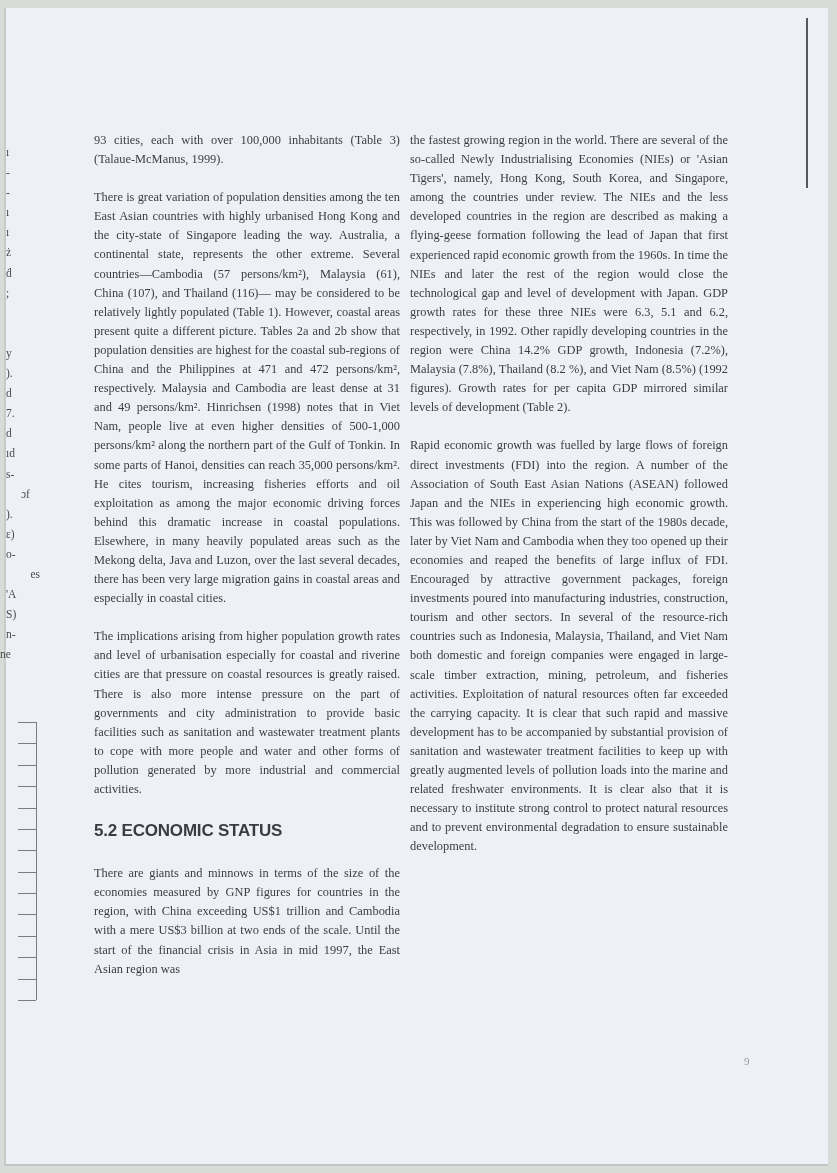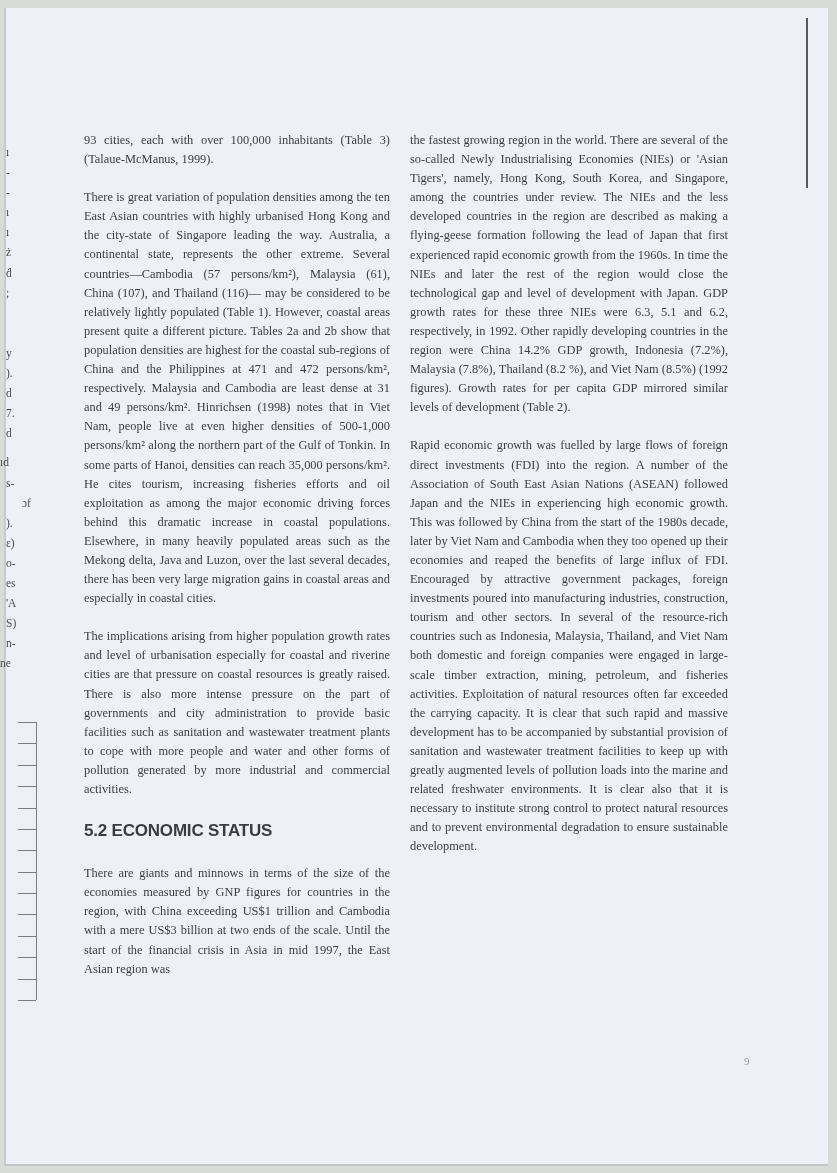--- a/index.html
+++ b/index.html
@@ -28,21 +28,21 @@
   .ruler .tick { position: absolute; right: 0; height: 1px; background: #7a7c80; width: 18px; }
   .right-rule {
     position: absolute; left: 806px; top: 18px; width: 1.5px; height: 170px;
     background: #55585e;
   }
   .col {
     position: absolute; top: 131px;
     font-size: 12.4px; line-height: 19.1px; color: #3b3d44;
     text-align: justify; hyphens: none;
   }
-  .col.left { left: 84px; width: 306px; }
+  .col.left { left: 94px; width: 306px; }
   .col.right { left: 410px; width: 318px; }
   .col p { margin: 0 0 19px 0; }
   .col h2 {
     font-family: "Liberation Sans", "DejaVu Sans", sans-serif;
     font-weight: bold; font-size: 17px; color: #3a3c42;
     margin: 22px 0 24px 0; letter-spacing: -0.2px;
   }
   .page-num {
     position: absolute; left: 744px; top: 1055px;
     font-size: 11px; color: #9a9ca4;
@@ -62,27 +62,27 @@
     <div style="padding-left: 6px;">ż</div>
     <div style="padding-left: 6px;">ḋ</div>
     <div style="padding-left: 6px;">;</div>
     <div style="padding-left: 6px;"></div>
     <div style="padding-left: 6px;"></div>
     <div style="padding-left: 6px;">y</div>
     <div style="padding-left: 6px;">).</div>
     <div style="padding-left: 6px;">d</div>
     <div style="padding-left: 6px;">7.</div>
     <div style="padding-left: 6px;">d</div>
-    <div style=" margin-top: 9px;">ıd</div>
+    <div style="padding-left: 6px;">ıd</div>
     <div style="padding-left: 6px;">s-</div>
-    <div style="padding-left: 22px;">ɔf</div>
+    <div style="padding-left: 14px; margin-left: 7px;">ɔf</div>
     <div style="padding-left: 6px;">).</div>
     <div style="padding-left: 6px;">ɛ)</div>
     <div style="padding-left: 6px;">o-</div>
-    <div style="padding-left: 6px;">es</div>
+    <div style="padding-left: 6px; text-align: right;">es</div>
     <div style="padding-left: 6px;">'A</div>
     <div style="padding-left: 6px;">S)</div>
     <div style="padding-left: 6px;">n-</div>
     <div style="padding-left: 0;">ne</div>
   </div>
 
 <div class="ruler" id="ruler">
     <div class="tick" style="top: 0px;"></div>
     <div class="tick" style="top: 21.3846px;"></div>
     <div class="tick" style="top: 42.7692px;"></div>

